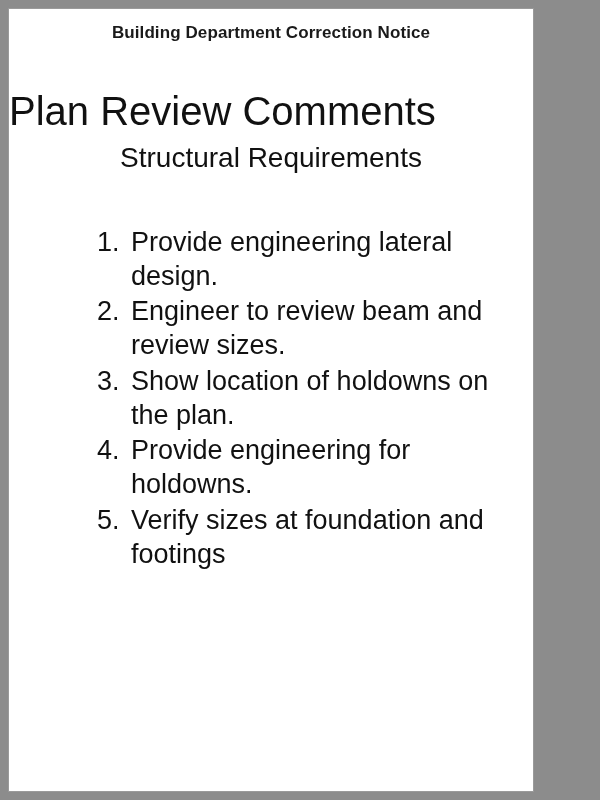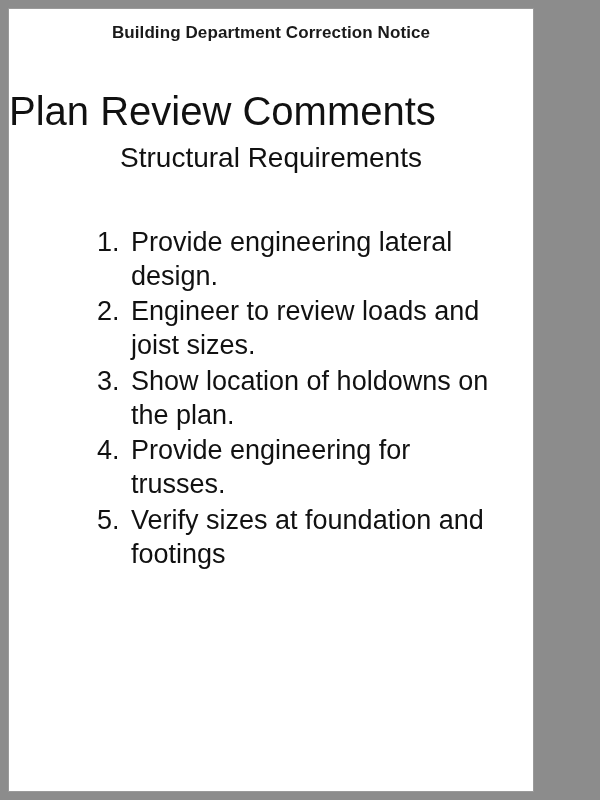--- a/index.html
+++ b/index.html
@@ -82,31 +82,31 @@
 
   <div class="comments">
 
     <div class="comment">
       <span class="num">1.</span>
       <span class="text">Provide engineering lateral design.</span>
     </div>
 
     <div class="comment">
       <span class="num">2.</span>
-      <span class="text">Engineer to review loads and joist sizes.</span>
+      <span class="text">Engineer to review beam and review sizes.</span>
     </div>
 
     <div class="comment">
       <span class="num">3.</span>
       <span class="text">Show location of holdowns on the plan.</span>
     </div>
 
     <div class="comment">
       <span class="num">4.</span>
-      <span class="text">Provide engineering for trusses.</span>
+      <span class="text">Provide engineering for holdowns.</span>
     </div>
 
     <div class="comment">
       <span class="num">5.</span>
       <span class="text">Verify sizes at foundation and footings</span>
     </div>
 
   </div>
 </div>
 

